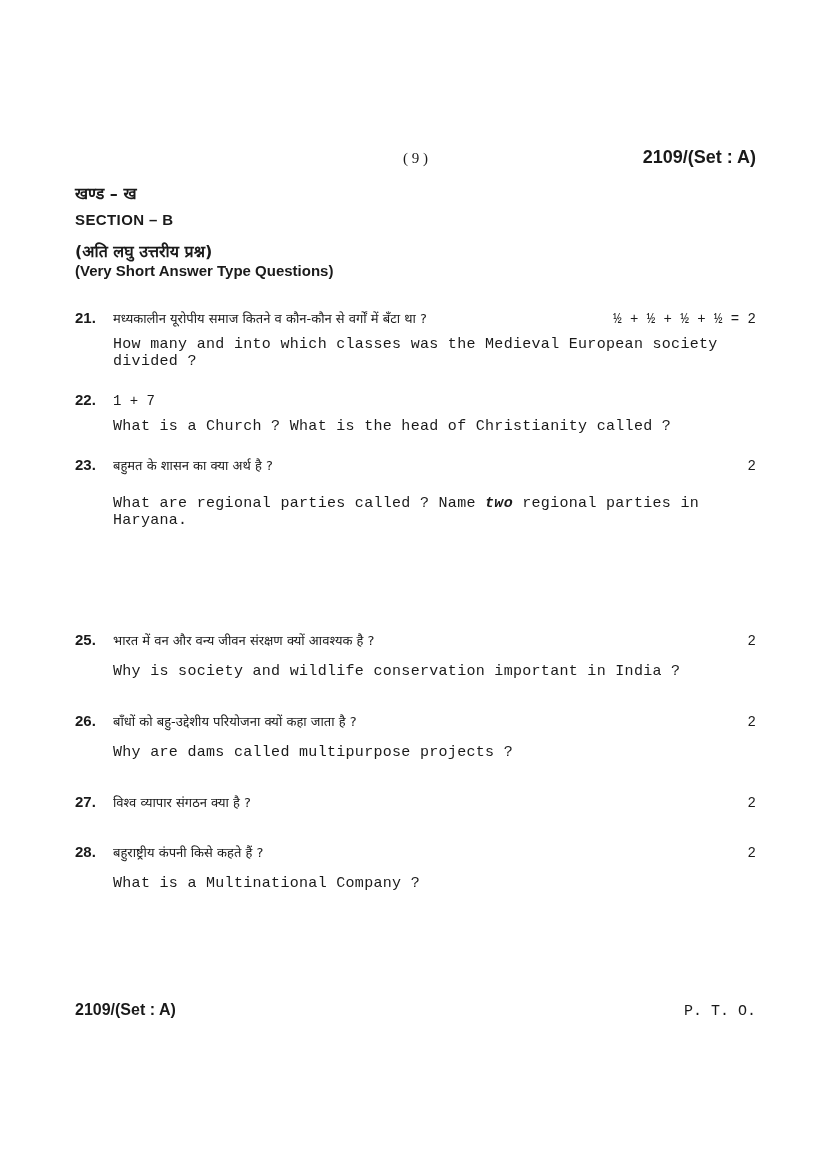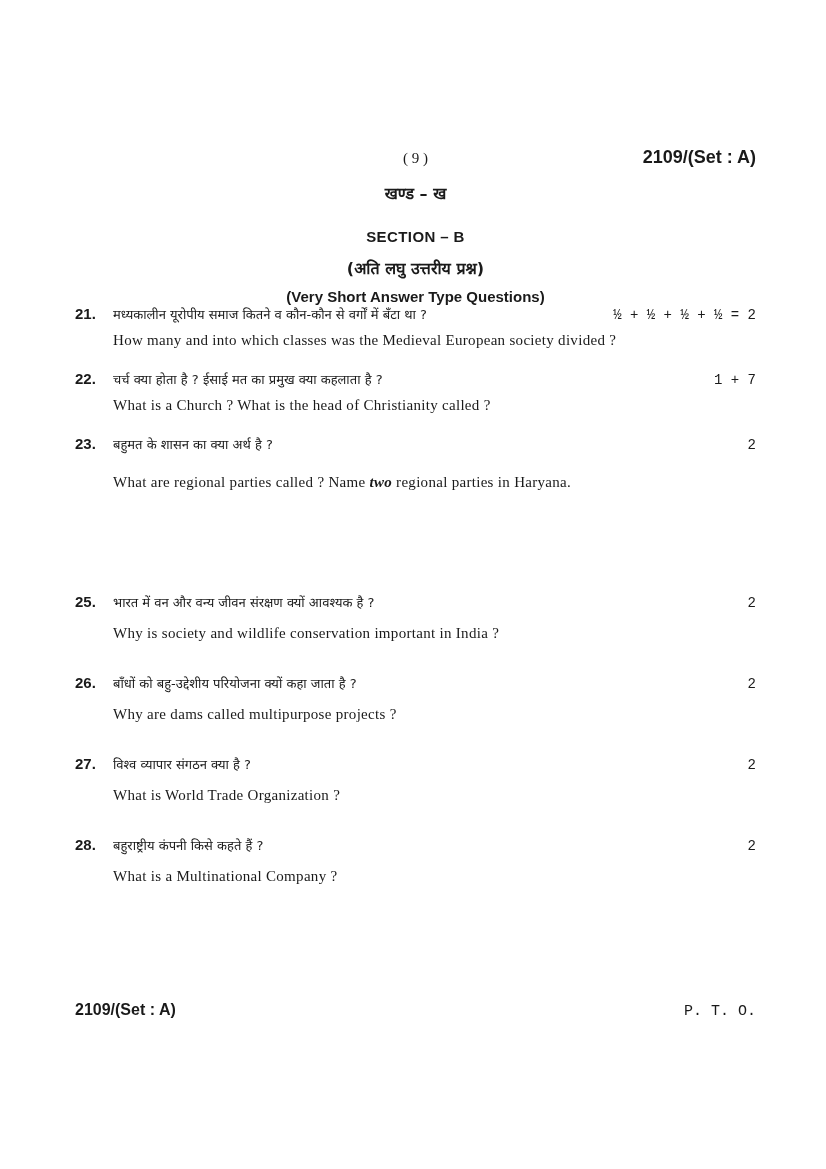--- a/index.html
+++ b/index.html
@@ -28,28 +28,27 @@
   }
   .paper-code {
     position: absolute;
     right: 0;
     top: -3px;
     font-size: 18px;
     font-weight: bold;
     font-family: "Liberation Sans", sans-serif;
   }
   .center-head {
-    text-align: center;
     font-weight: bold;
   }
   .h-hindi   { font-size: 16px; margin-top: 6px; }
-  .h-section { font-size: 15px; margin-top: 24px; font-family: "Liberation Sans", sans-serif; letter-spacing: 0.4px; }
+  .h-section { font-size: 15px; margin-top: 7px; font-family: "Liberation Sans", sans-serif; letter-spacing: 0.4px; }
   .h-sub-hi  { font-size: 16px; margin-top: 12px; }
-  .h-sub-en  { font-size: 15px; margin-top: 9px; font-family: "Liberation Sans", sans-serif; }
-  .questions { }
+  .h-sub-en  { font-size: 15px; font-family: "Liberation Sans", sans-serif; }
+  .questions { margin-top: 30px; }
   .question  { margin-bottom: 21px; }
   .question.gap-before { margin-top: 102px; }
   .question.wide { margin-bottom: 32px; }
   .q-top {
     display: flex;
     align-items: baseline;
   }
   .q-num {
     flex: 0 0 38px;
     font-weight: bold;
@@ -65,21 +64,21 @@
     flex: 0 0 auto;
     font-size: 14px;
     white-space: nowrap;
     font-family: Liberation Mono, monospace;
   }
   .q-english {
     margin-left: 38px;
     margin-top: 9px;
     font-size: 15px;
     letter-spacing: 0.3px;
-    font-family: Liberation Serif, serif;
+    font-family: Liberation Mono, monospace;
   }
   .question.wide .q-english { margin-top: 14px; }
   .seg-b { font-weight: bold; }
   .seg-i { font-style: italic; }
   .footer {
     position: absolute;
     left: 75px;
     right: 70px;
     top: 1001px;
     display: flex;
@@ -117,21 +116,20 @@
           <div class="q-top">
             <span class="q-num">21.</span>
             <span class="q-hindi"><span>मध्यकालीन यूरोपीय समाज कितने व कौन-कौन से वर्गों में बँटा था ?</span></span>
             <span class="q-marks">½ + ½ + ½ + ½ = 2</span>
           </div>
           <div class="q-english"><span>How many and into which classes was the Medieval European society divided ?</span></div>
         </div>
         <div class="question">
           <div class="q-top">
             <span class="q-num">22.</span>
-            <span class="q-hindi"><span>चर्च क्या होता है ? ईसाई मत का प्रमुख क्या कहलाता है ?</span></span>
             <span class="q-marks">1 + 7</span>
           </div>
           <div class="q-english"><span>What is a Church ? What is the head of Christianity called ?</span></div>
         </div>
         <div class="question">
           <div class="q-top">
             <span class="q-num">23.</span>
             <span class="q-hindi"><span>बहुमत के शासन का क्या अर्थ है ?</span></span>
             <span class="q-marks">2</span>
           </div>
@@ -154,21 +152,20 @@
             <span class="q-marks">2</span>
           </div>
           <div class="q-english"><span>Why are dams called multipurpose projects ?</span></div>
         </div>
         <div class="question wide">
           <div class="q-top">
             <span class="q-num">27.</span>
             <span class="q-hindi"><span>विश्व व्यापार संगठन क्या है ?</span></span>
             <span class="q-marks">2</span>
           </div>
-          <div class="q-english"><span>What is World Trade Organization ?</span></div>
         </div>
         <div class="question wide">
           <div class="q-top">
             <span class="q-num">28.</span>
             <span class="q-hindi"><span>बहुराष्ट्रीय कंपनी किसे कहते हैं ?</span></span>
             <span class="q-marks">2</span>
           </div>
           <div class="q-english"><span>What is a Multinational Company ?</span></div>
         </div>
       </div>

